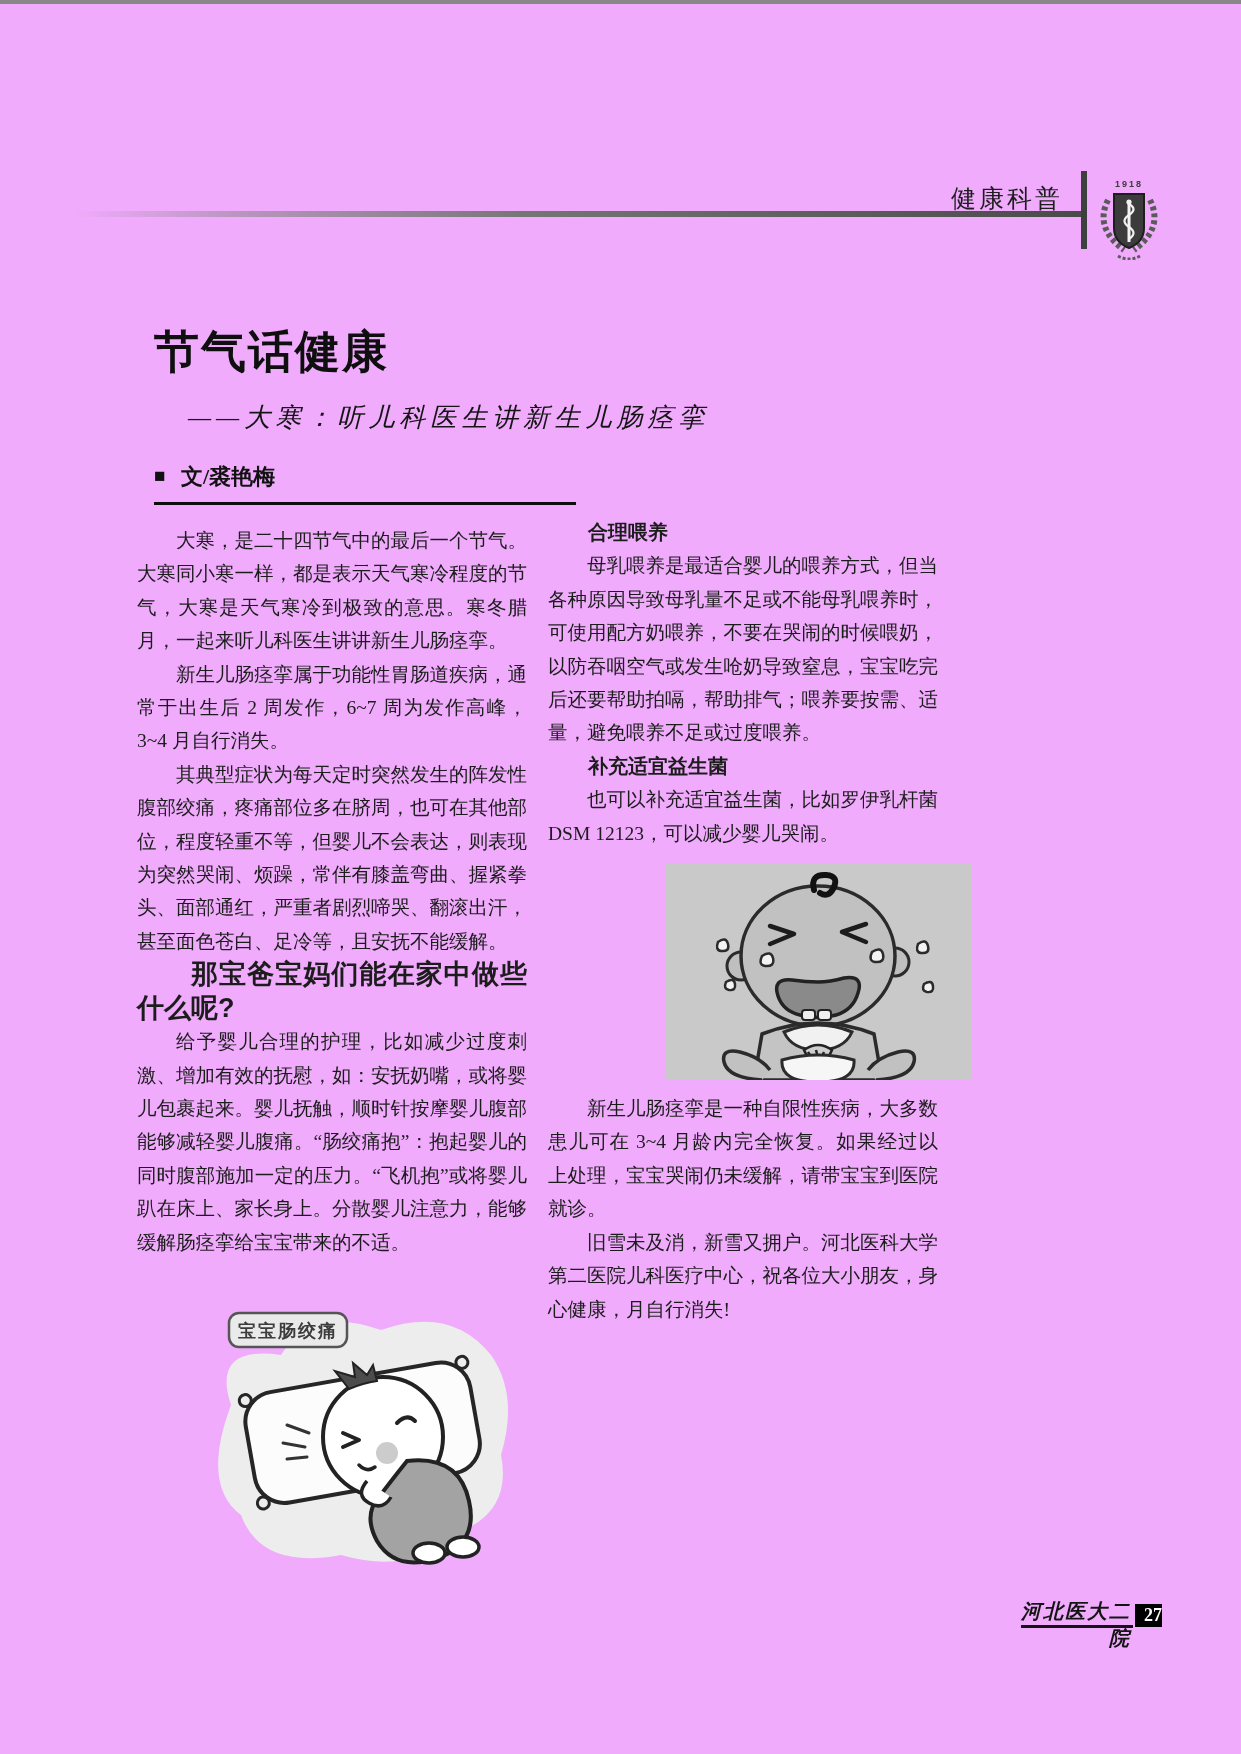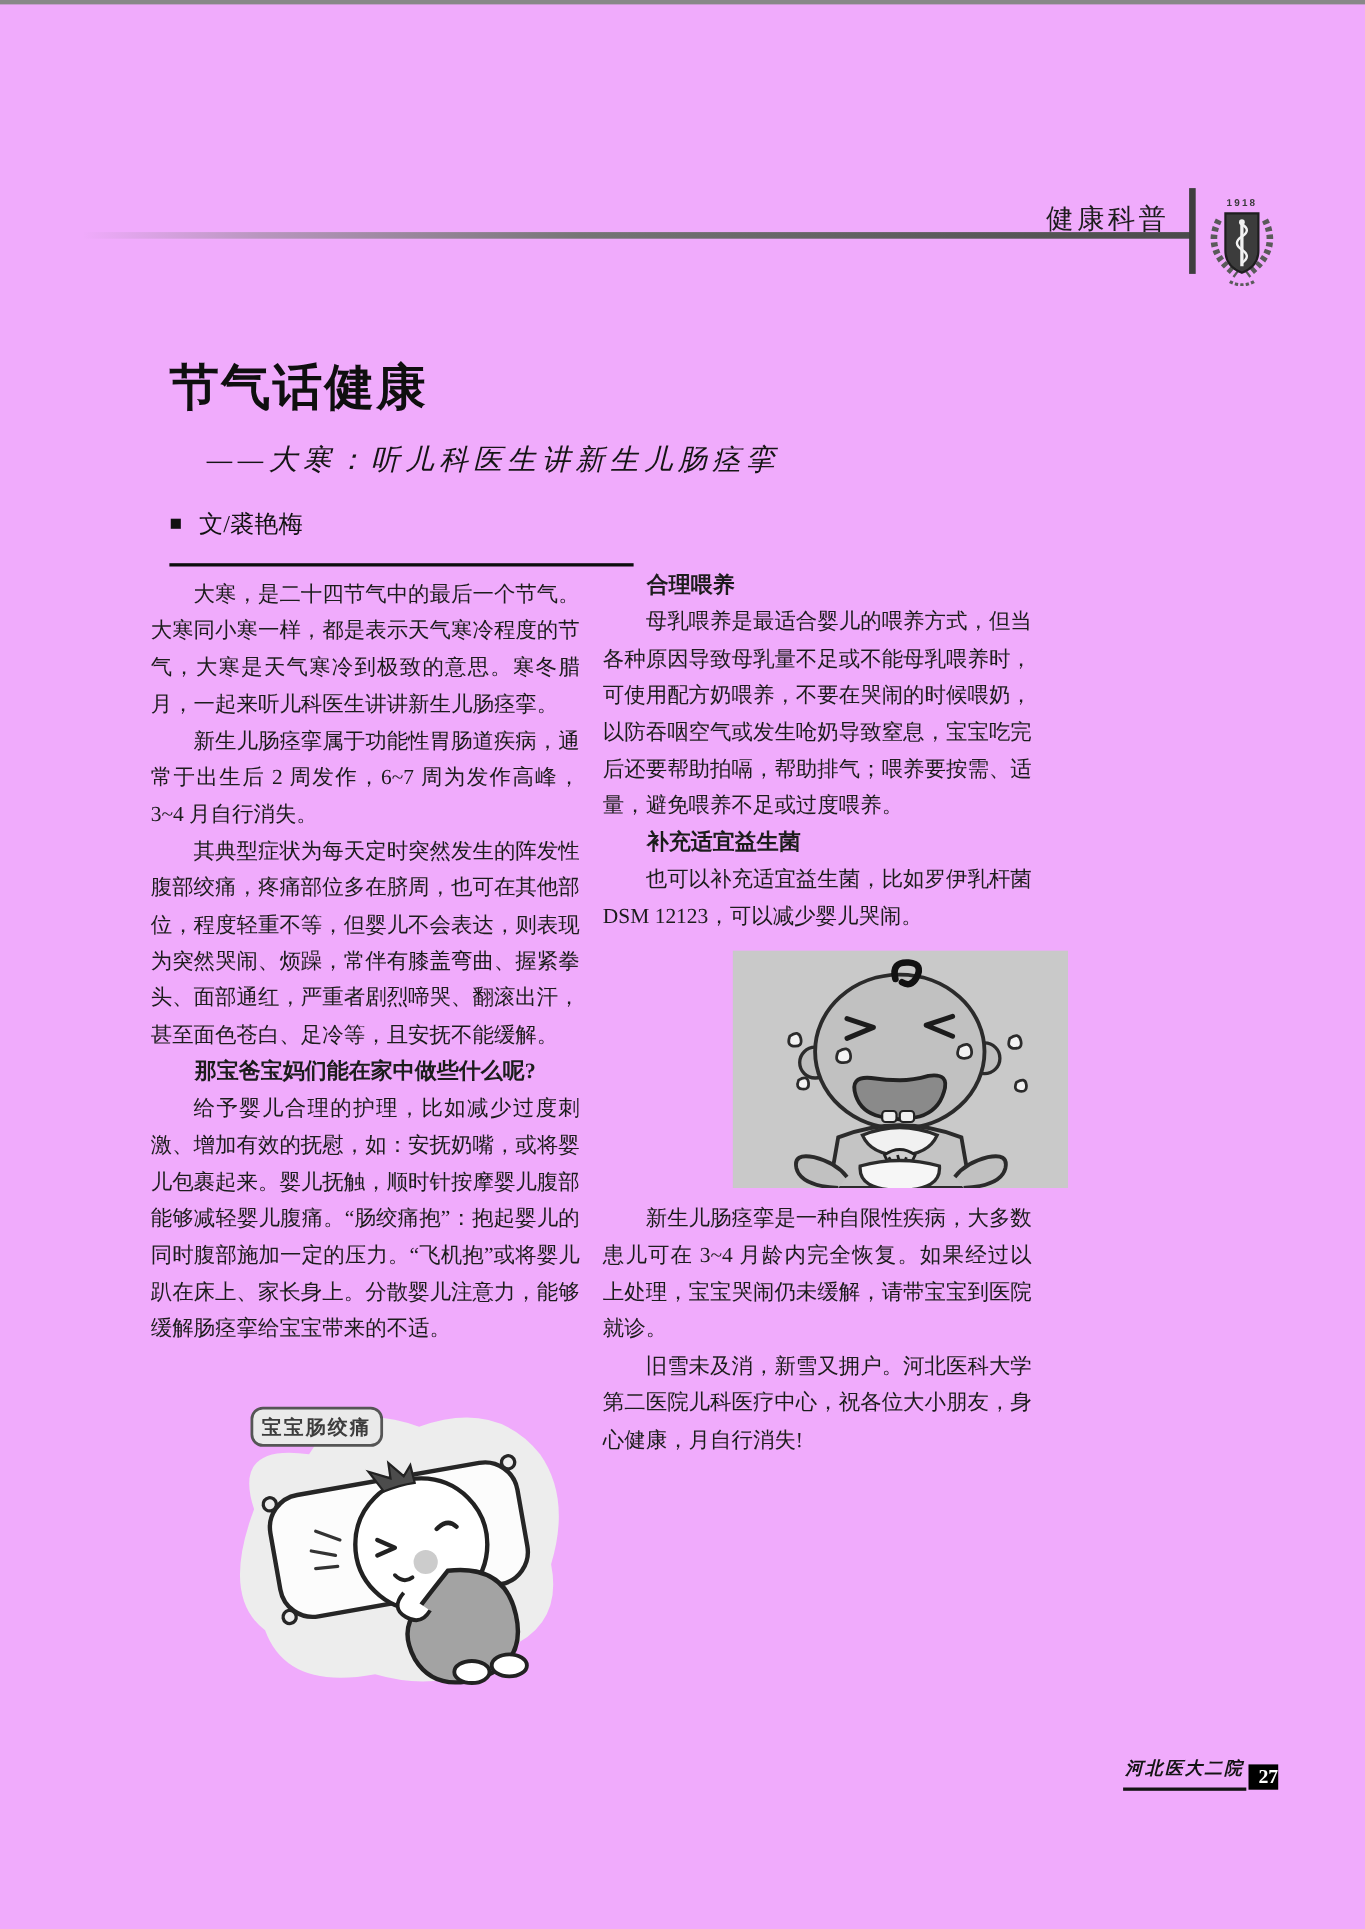--- a/index.html
+++ b/index.html
@@ -25,56 +25,56 @@
   .article-title{
     position:absolute;left:154px;top:318px;margin:0;
     font-size:45px;font-weight:bold;letter-spacing:2px;color:#0f0f0f;
   }
   .article-subtitle{
     position:absolute;left:188px;top:396px;
     font-size:26px;font-style:italic;letter-spacing:5px;color:#151515;
   }
   .byline{
     position:absolute;left:154px;top:458px;width:422px;
-    padding-bottom:20px;border-bottom:3.5px solid #0d0d0d;
-    font-size:22px;color:#111;
+    padding-bottom:10px;border-bottom:3.5px solid #0d0d0d;
+    font-size:22px;color:#111;font-weight:bold;
   }
   .byline-square{font-size:19px;margin-right:10px;position:relative;top:-2px;}
   
   .col{
     position:absolute;width:390px;
     font-size:19.5px;line-height:33.4px;text-align:justify;color:#1c1c1c;
   }
   .col-left{left:137px;top:520px;}
   .col-right{left:548px;top:512px;}
   .col p{margin:0;text-indent:2em;}
   .q-heading{
     margin:0;text-indent:2em;font-weight:bold;
-    font-family:Liberation Serif, serif;font-size:20px;
+    font-family:Liberation Sans, sans-serif;font-size:27px;
   }
   .sub-heading{margin:0;text-indent:2em;}
   .col-heading{
     margin:0;text-indent:2em;font-weight:bold;
     font-family:"Liberation Sans","DejaVu Sans",sans-serif;font-size:20px;
   }
   .bio{
     margin:36px 0 0 0;text-indent:2em;
     font-style:italic;font-size:19px;line-height:34px;letter-spacing:1.5px;color:#222;
   }
   
   .fig-crying{display:block;margin:14px 0 12px 118px;width:305px;height:216px;}
   .fig-pillow{display:block;margin:26px 0 0 54px;width:328px;height:295px;}
   .fig-label{
     font-family:"Liberation Sans","DejaVu Sans",sans-serif;
     font-size:18px;font-weight:bold;fill:#3d3d3d;letter-spacing:2px;
   }
   
   .footer-name{
     position:absolute;left:1005px;top:1594px;width:126px;text-align:right;
-    font-size:16px;font-weight:bold;font-style:italic;letter-spacing:2px;color:#141414;
+    font-size:20px;font-weight:bold;font-style:italic;letter-spacing:2px;color:#141414;
   }
   .footer-underline{position:absolute;left:1021px;top:1621px;width:112px;height:3px;background:#141414;}
   .page-number{
     position:absolute;left:1135px;top:1600px;width:27px;height:23px;
     background:#000;color:#fff;text-align:right;line-height:23px;
     font-family:"Liberation Serif","DejaVu Serif",serif;font-size:18px;font-weight:bold;
   }
 </style>
 </head>
 <body>

